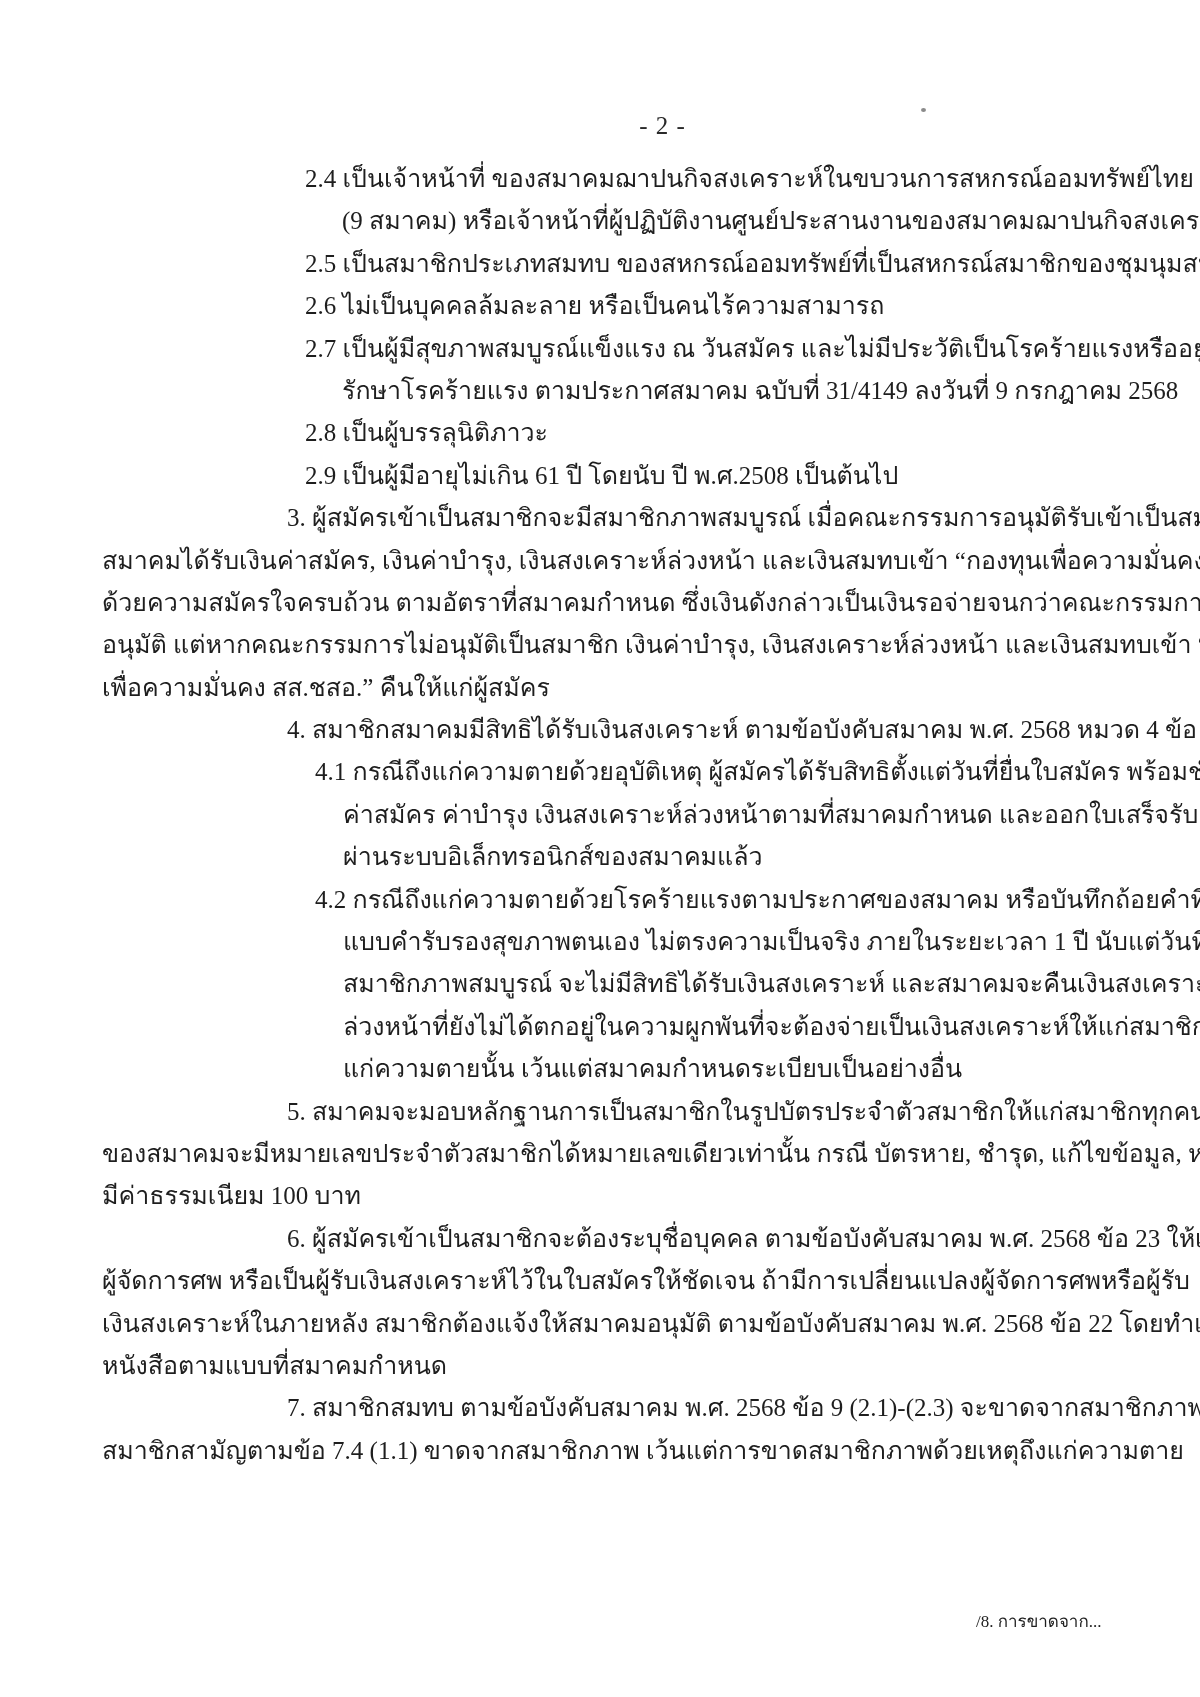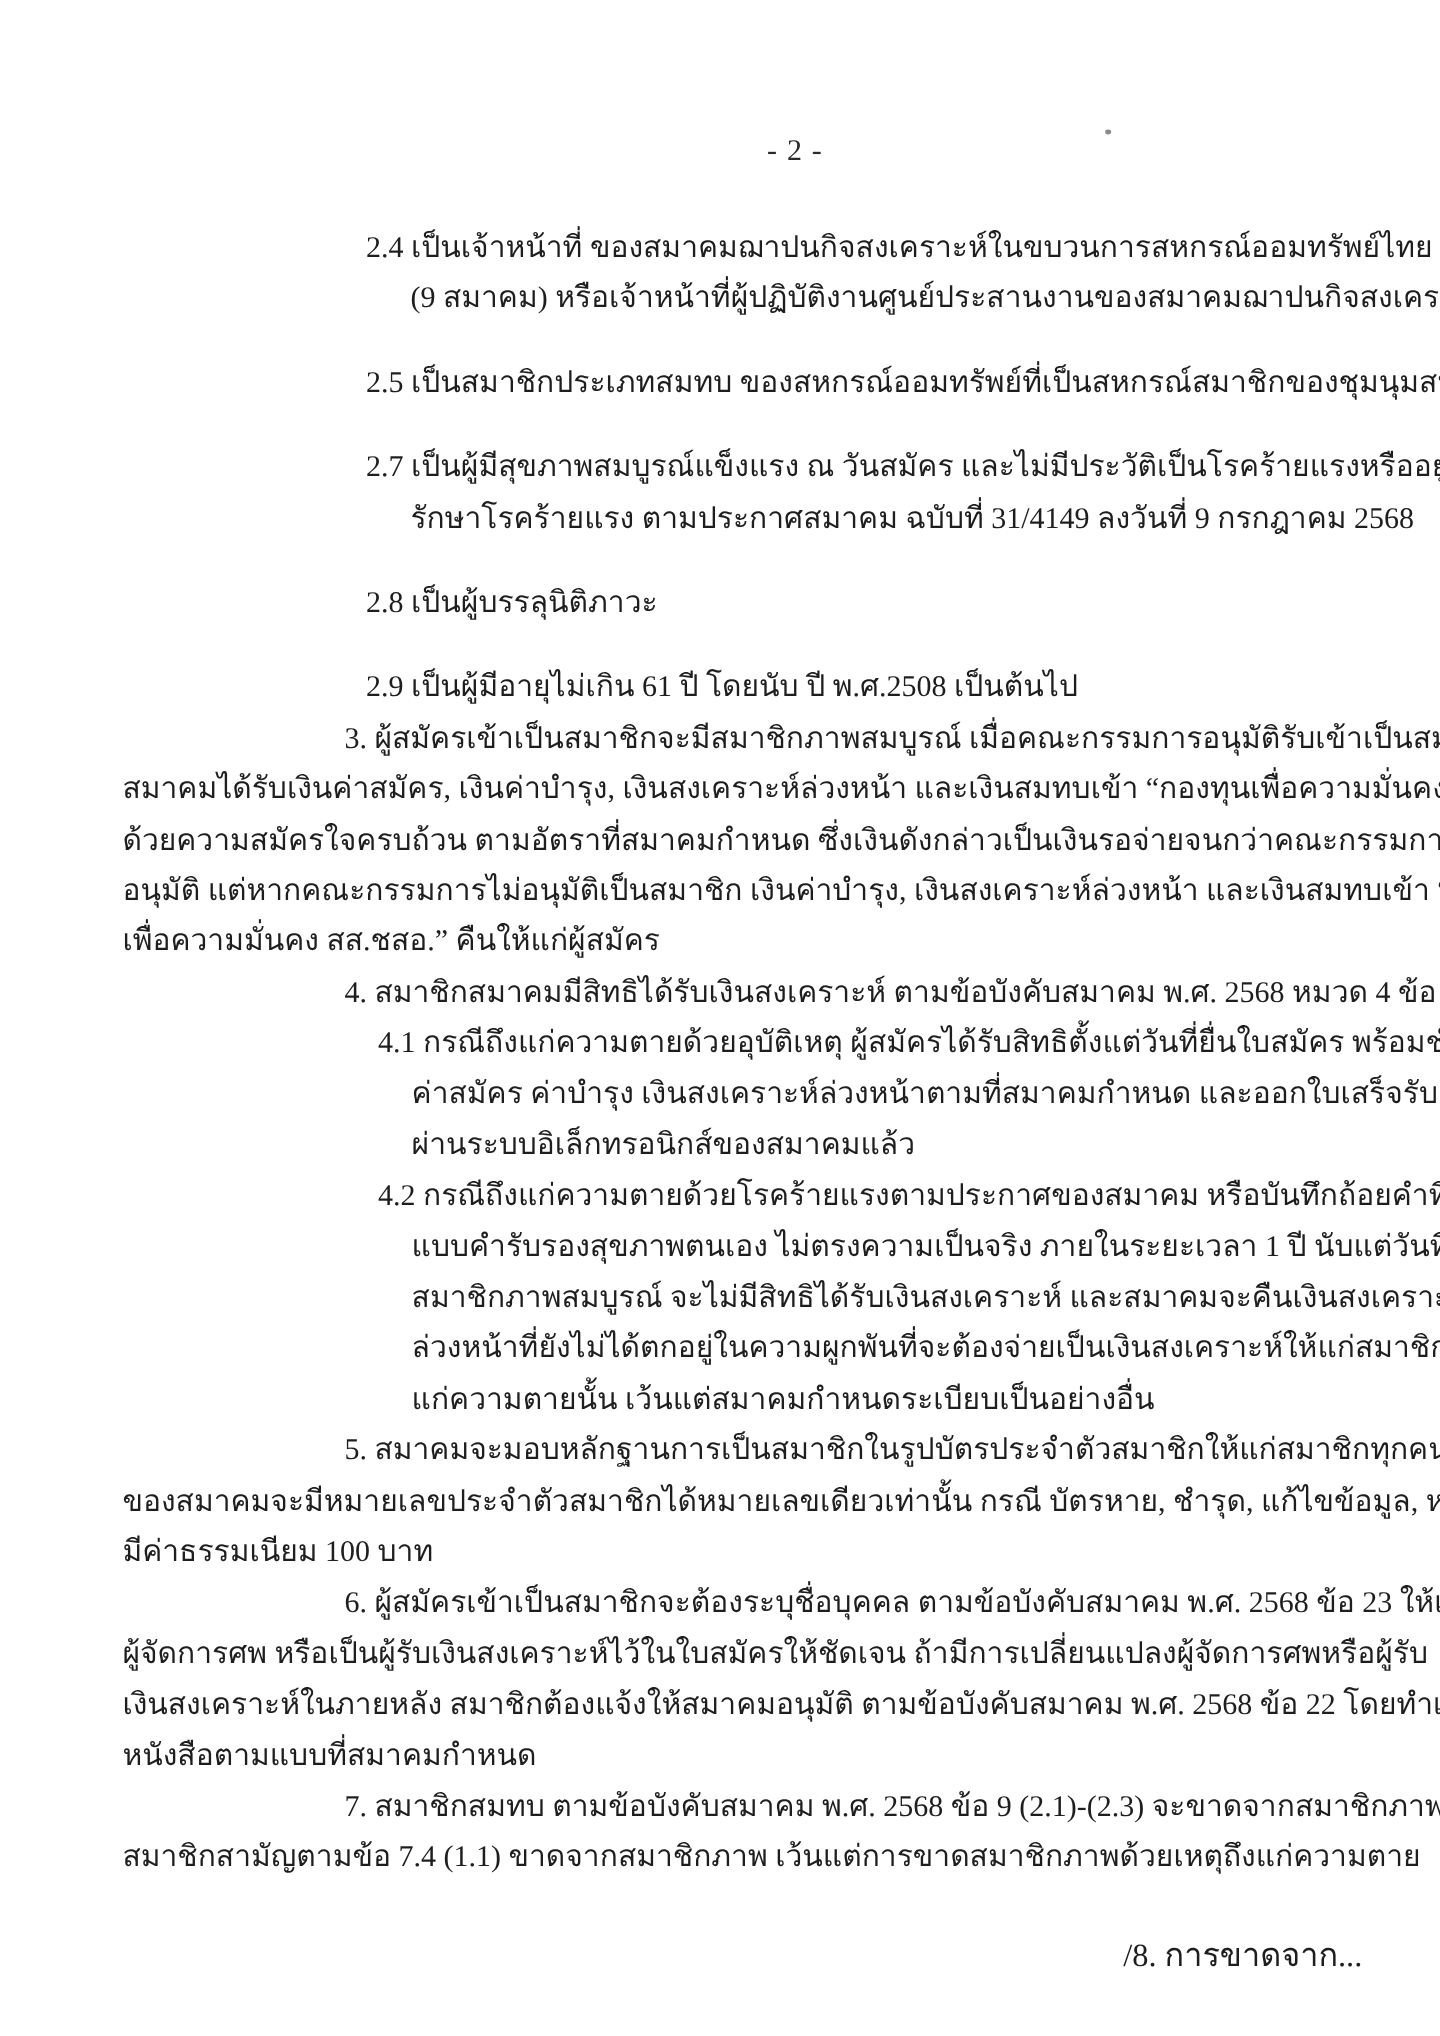--- a/index.html
+++ b/index.html
@@ -48,46 +48,47 @@
     line-height: 42.4px;
     color: #1e1e1e;
   }
   .ln {
     white-space: nowrap;
     height: 42.4px;
   }
   
   .i-margin { padding-left: 0; }
   .i-para   { padding-left: 185px; }
-  .i-item2  { padding-left: 203px; margin-top: 28px; }
+  .i-item2  { padding-left: 203px; }
   .i-cont2  { padding-left: 240px; }
   .i-item4  { padding-left: 213px; }
   .i-cont4  { padding-left: 241px; }
   .footer-next {
     position: absolute;
     top: 1607px;
-    left: 936px;
-    font-size: 27px;
+    left: 976px;
+    font-size: 17px;
     white-space: nowrap;
     color: #1e1e1e;
   }
 </style>
 </head>
 <body>
 
 <div class="page">
 
   <div class="page-number">- 2 -</div>
 
   <div class="speck"></div>
 
   <div class="body-text">
     <div class="ln i-item2">2.4 เป็นเจ้าหน้าที่ ของสมาคมฌาปนกิจสงเคราะห์ในขบวนการสหกรณ์ออมทรัพย์ไทย</div>
     <div class="ln i-cont2">(9 สมาคม) หรือเจ้าหน้าที่ผู้ปฏิบัติงานศูนย์ประสานงานของสมาคมฌาปนกิจสงเคราะห์</div>
     <div class="ln i-item2">2.5 เป็นสมาชิกประเภทสมทบ ของสหกรณ์ออมทรัพย์ที่เป็นสหกรณ์สมาชิกของชุมนุมสหกรณ์</div>
+    <div class="ln i-item2">2.6 ไม่เป็นบุคคลล้มละลาย หรือเป็นคนไร้ความสามารถ</div>
     <div class="ln i-item2">2.7 เป็นผู้มีสุขภาพสมบูรณ์แข็งแรง ณ วันสมัคร และไม่มีประวัติเป็นโรคร้ายแรงหรืออยู่ระหว่าง</div>
     <div class="ln i-cont2">รักษาโรคร้ายแรง ตามประกาศสมาคม ฉบับที่ 31/4149 ลงวันที่ 9 กรกฎาคม 2568</div>
     <div class="ln i-item2">2.8 เป็นผู้บรรลุนิติภาวะ</div>
     <div class="ln i-item2">2.9 เป็นผู้มีอายุไม่เกิน 61 ปี โดยนับ ปี พ.ศ.2508 เป็นต้นไป</div>
     <div class="ln i-para">3. ผู้สมัครเข้าเป็นสมาชิกจะมีสมาชิกภาพสมบูรณ์ เมื่อคณะกรรมการอนุมัติรับเข้าเป็นสมาชิกและ</div>
     <div class="ln i-margin">สมาคมได้รับเงินค่าสมัคร, เงินค่าบำรุง, เงินสงเคราะห์ล่วงหน้า และเงินสมทบเข้า “กองทุนเพื่อความมั่นคง สส.ชสอ.”</div>
     <div class="ln i-margin">ด้วยความสมัครใจครบถ้วน ตามอัตราที่สมาคมกำหนด ซึ่งเงินดังกล่าวเป็นเงินรอจ่ายจนกว่าคณะกรรมการมีมติ</div>
     <div class="ln i-margin">อนุมัติ แต่หากคณะกรรมการไม่อนุมัติเป็นสมาชิก เงินค่าบำรุง, เงินสงเคราะห์ล่วงหน้า และเงินสมทบเข้า “กองทุน</div>
     <div class="ln i-margin">เพื่อความมั่นคง สส.ชสอ.” คืนให้แก่ผู้สมัคร</div>
     <div class="ln i-para">4. สมาชิกสมาคมมีสิทธิได้รับเงินสงเคราะห์ ตามข้อบังคับสมาคม พ.ศ. 2568 หมวด 4 ข้อ 11 ดังนี้</div>

